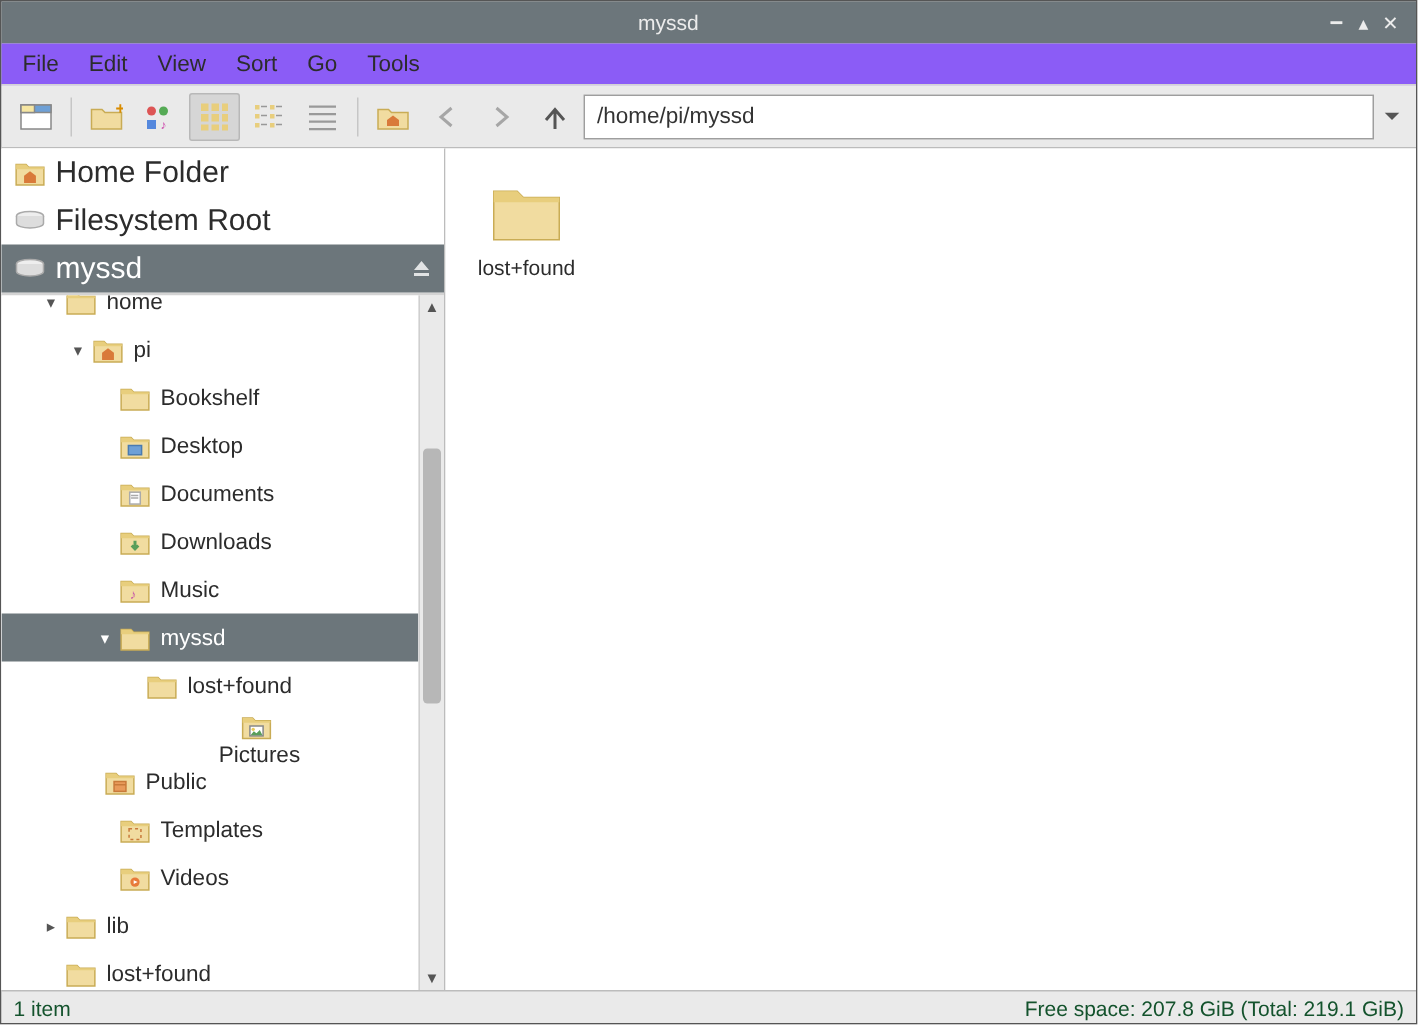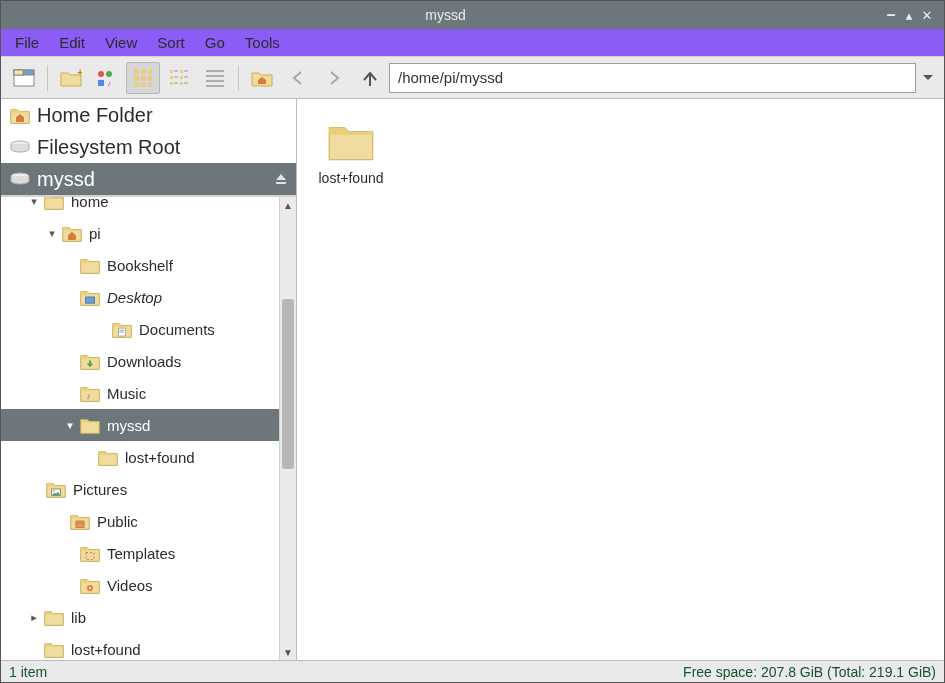--- a/index.html
+++ b/index.html
@@ -229,32 +229,32 @@
               <div class="tree-row" style="padding-left: 62px;">
                 <span class="expander"></span>
                 <span class="tree-icon">
                   <svg width="22" height="22">
                     <path d="M1.76 5.720000000000001 h6.6 l1.76 1.76 h10.120000000000001 v11.88 H1.76 z" fill="#f1dca0" stroke="#c9ac55"></path>
                     <path d="M1.76 5.720000000000001 h6.6 l1.76 1.76 h10.120000000000001 v1.3199999999999998 H1.76 z" fill="#e8ce7d"></path>
                   </svg>
                 </span>
                 <span class="tree-label">Bookshelf</span>
               </div>
-              <div class="tree-row" style="padding-left: 62px; font-style: italic;">
+              <div class="tree-row" style="padding-left: 62px;">
                 <span class="expander"></span>
                 <span class="tree-icon">
                   <svg width="22" height="22">
                     <path d="M1.76 5.720000000000001 h6.6 l1.76 1.76 h10.120000000000001 v11.88 H1.76 z" fill="#f1dca0" stroke="#c9ac55"></path>
                     <path d="M1.76 5.720000000000001 h6.6 l1.76 1.76 h10.120000000000001 v1.3199999999999998 H1.76 z" fill="#e8ce7d"></path>
                     <rect x="6.6" y="11" width="8.8" height="6.16" fill="#6ea0d6" stroke="#4a7bb0"></rect>
                   </svg>
                 </span>
                 <span class="tree-label">Desktop</span>
               </div>
-              <div class="tree-row" style="padding-left: 94px; text-align: center;">
+              <div class="tree-row" style="padding-left: 62px; text-align: center;">
                 <span class="expander"></span>
                 <span class="tree-icon">
                   <svg width="22" height="22">
                     <path d="M1.76 5.720000000000001 h6.6 l1.76 1.76 h10.120000000000001 v11.88 H1.76 z" fill="#f1dca0" stroke="#c9ac55"></path>
                     <path d="M1.76 5.720000000000001 h6.6 l1.76 1.76 h10.120000000000001 v1.3199999999999998 H1.76 z" fill="#e8ce7d"></path>
                     <rect x="7.48" y="10.120000000000001" width="7.04" height="7.92" fill="#fff" stroke="#aaa"></rect>
                     <line x1="8.36" y1="12.32" x2="13.2" y2="12.32" stroke="#aaa"></line>
                     <line x1="8.36" y1="14.08" x2="13.2" y2="14.08" stroke="#aaa"></line>
                   </svg>
                 </span>
@@ -295,21 +295,21 @@
               <div class="tree-row" style="padding-left: 80px;">
                 <span class="expander"></span>
                 <span class="tree-icon">
                   <svg width="22" height="22">
                     <path d="M1.76 5.720000000000001 h6.6 l1.76 1.76 h10.120000000000001 v11.88 H1.76 z" fill="#f1dca0" stroke="#c9ac55"></path>
                     <path d="M1.76 5.720000000000001 h6.6 l1.76 1.76 h10.120000000000001 v1.3199999999999998 H1.76 z" fill="#e8ce7d"></path>
                   </svg>
                 </span>
                 <span class="tree-label">lost+found</span>
               </div>
-              <div class="tree-row" style="padding-left: 28px;">
+              <div class="tree-row" style="padding-left: 66px; flex-direction: column;">
                 <span class="expander"></span>
                 <span class="tree-icon">
                   <svg width="22" height="22">
                     <path d="M1.76 5.720000000000001 h6.6 l1.76 1.76 h10.120000000000001 v11.88 H1.76 z" fill="#f1dca0" stroke="#c9ac55"></path>
                     <path d="M1.76 5.720000000000001 h6.6 l1.76 1.76 h10.120000000000001 v1.3199999999999998 H1.76 z" fill="#e8ce7d"></path>
                     <rect x="6.6" y="11" width="8.8" height="6.6" fill="#fff" stroke="#888"></rect>
                     <circle cx="8.8" cy="13.2" r="1.1" fill="#e8c95a"></circle>
                     <path d="M7.04 17.16 l2.2 -2.6399999999999997 l1.76 1.3199999999999998 l2.2 -2.2 l1.76 3.52 z" fill="#5a9e5a"></path>
                   </svg>
                 </span>

